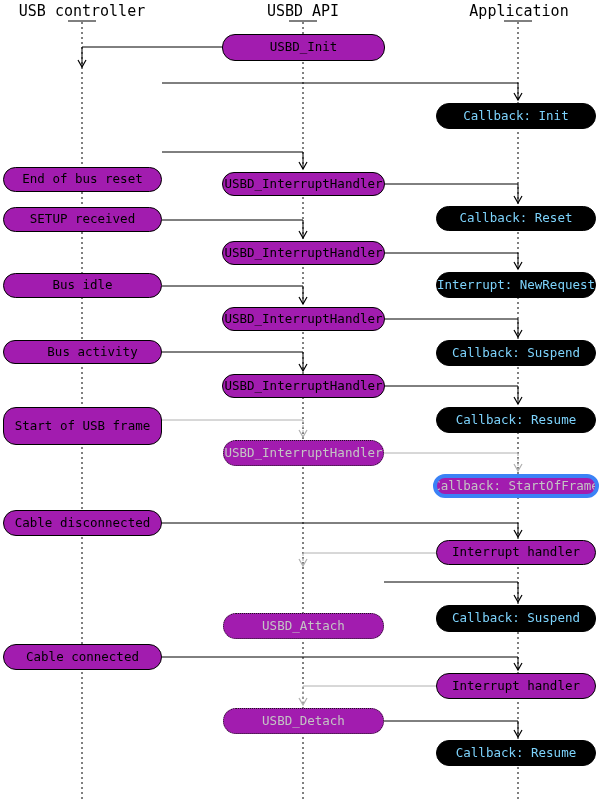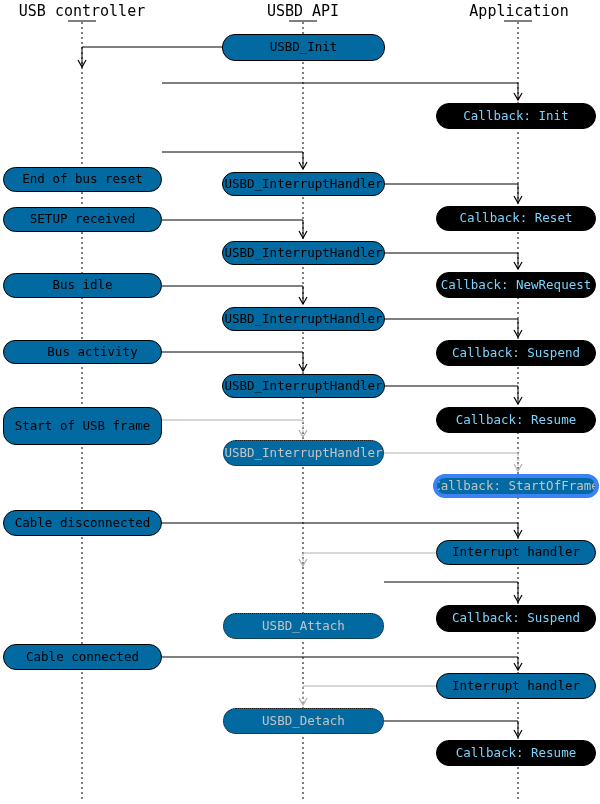--- a/index.html
+++ b/index.html
@@ -25,21 +25,21 @@
     white-space: nowrap;
   }
   .box {
     position: absolute;
     box-sizing: border-box;
     display: flex;
     align-items: center;
     justify-content: center;
     white-space: nowrap;
     overflow: hidden;
-    background: #0369a1;
+    background: #a21caf;
     border: 1px solid #000000;
     border-radius: 13px;
     font-size: 12.5px;
     line-height: 1;
   }
   .box.black {
     background: #000000;
     color: #7dd3fc;
     border-color: #000000;
   }
@@ -116,21 +116,21 @@
   <div class="box" style="left:3px; top:139px; width:159px; height:25px;margin-top:28px;">End of bus reset</div>
   <div class="box" style="left:3px; top:207px; width:159px; height:25px;">SETUP received</div>
   <div class="box" style="left:3px; top:273px; width:159px; height:25px;">Bus idle</div>
   <div class="box" style="left:3px; top:340px; width:159px; height:24px;padding-left:20px;">Bus activity</div>
   <div class="box" style="left:3px; top:407px; width:159px; height:38px;">Start of USB frame</div>
   <div class="box" style="left:3px; top:510px; width:159px; height:26px;">Cable disconnected</div>
   <div class="box" style="left:3px; top:644px; width:159px; height:26px;">Cable connected</div>
 
   <div class="box black" style="left:436px; top:103px; width:160px; height:26px;">Callback: Init</div>
   <div class="box black" style="left:436px; top:206px; width:160px; height:25px;">Callback: Reset</div>
-  <div class="box black" style="left:436px; top:272px; width:160px; height:26px;">Callback: NewRequest</div>
+  <div class="box black" style="left:436px; top:272px; width:160px; height:26px;">Interrupt: NewRequest</div>
   <div class="box black" style="left:436px; top:340px; width:160px; height:26px;">Callback: Suspend</div>
   <div class="box black" style="left:436px; top:407px; width:160px; height:26px;">Callback: Resume</div>
   <div class="box grayed" style="left:433px; top:474px; width:166px; height:24px;">Callback: StartOfFrame</div>
   <div class="box" style="left:436px; top:540px; width:160px; height:25px;">Interrupt handler</div>
   <div class="box black" style="left:436px; top:605px; width:160px; height:27px;">Callback: Suspend</div>
   <div class="box" style="left:436px; top:673px; width:160px; height:26px;">Interrupt handler</div>
   <div class="box black" style="left:436px; top:740px; width:160px; height:26px;">Callback: Resume</div>
 
 </div>
 

